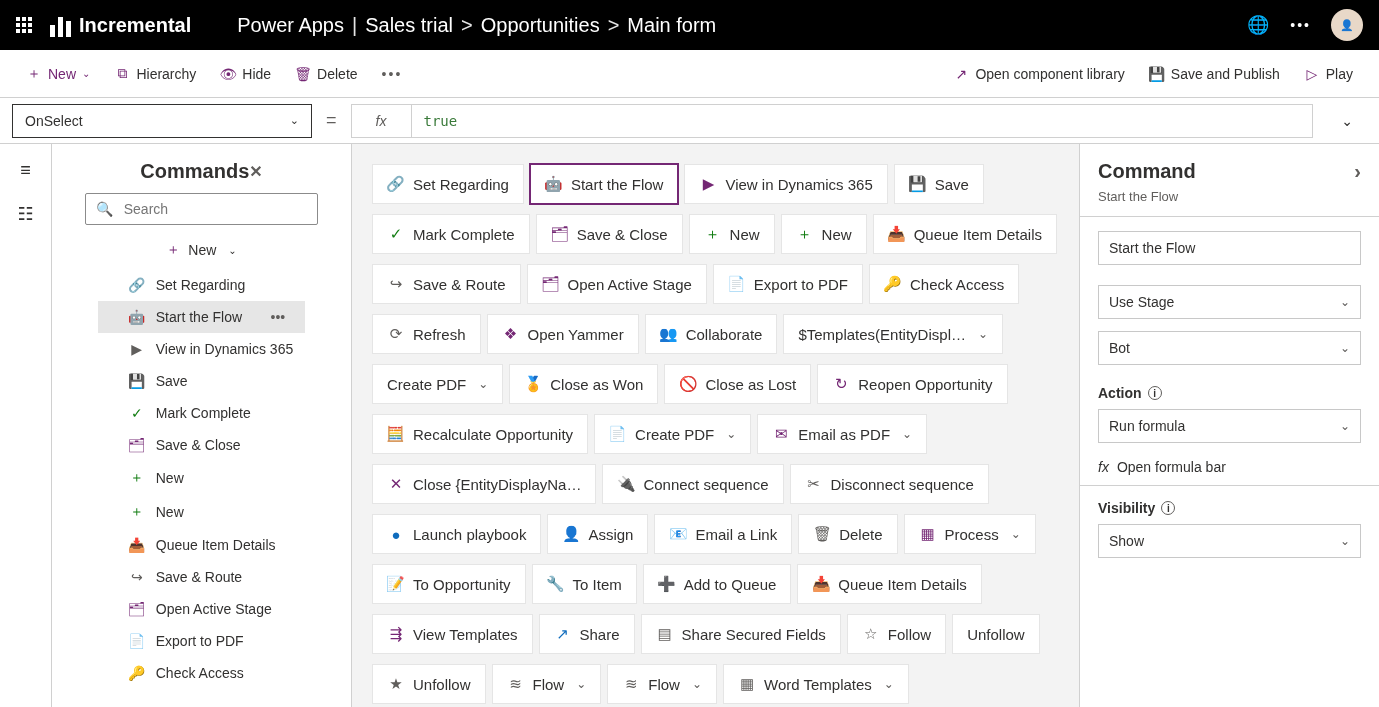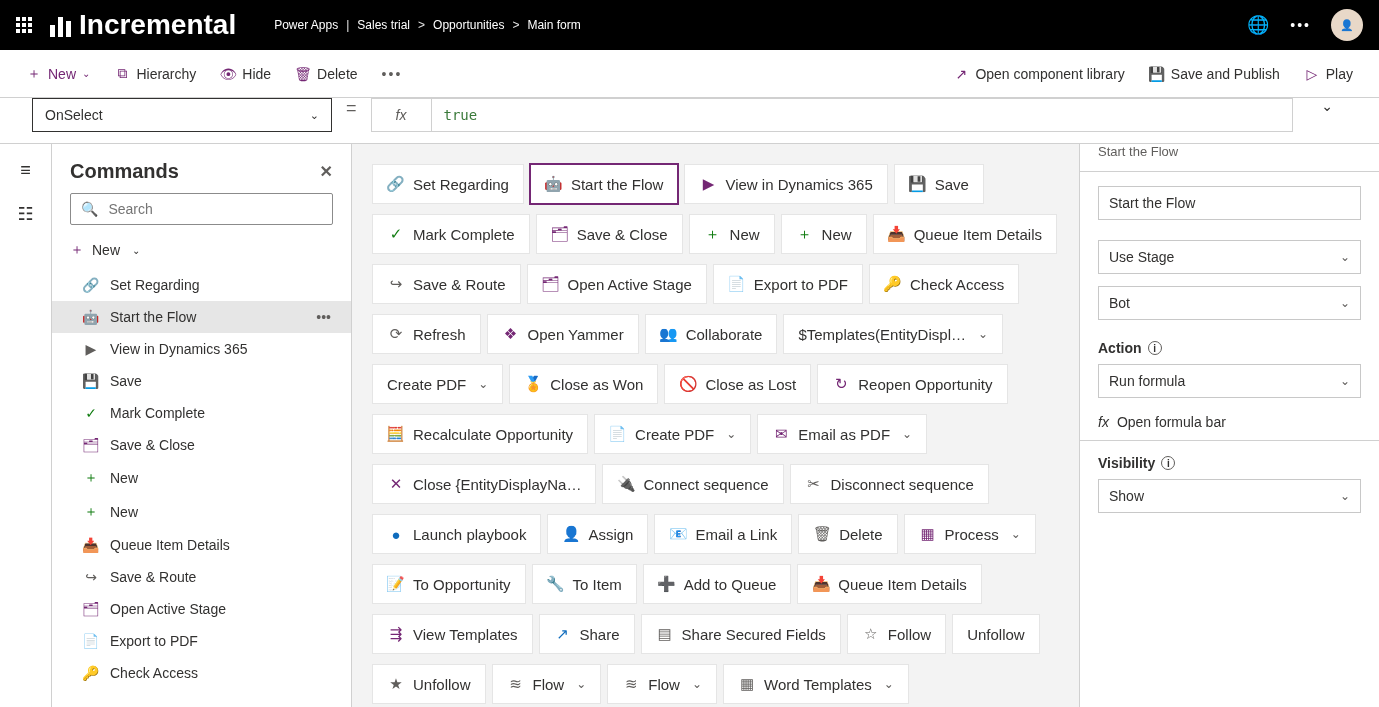--- a/index.html
+++ b/index.html
@@ -30,24 +30,24 @@
     gap: 18px;
   }
   .topbar .waffle {
     font-size: 18px;
     display: grid;
     grid-template-columns: repeat(3, 4px);
     grid-template-rows: repeat(3, 4px);
     gap: 2px;
   }
   .topbar .waffle span { background: #fff; }
-  .brand { display: flex; align-items: center; gap: 8px; font-size: 28px; font-weight: 700; }
+  .brand { display: flex; align-items: center; gap: 8px; font-size: 20px; font-weight: 700; }
   .brand-bars { display: flex; align-items: flex-end; gap: 3px; height: 24px; }
   .brand-bars span { width: 5px; background: #fff; }
-  .breadcrumbs { font-size: 12px; display: flex; align-items: center; gap: 8px; margin-left: 20px; }
+  .breadcrumbs { font-size: 20px; display: flex; align-items: center; gap: 8px; margin-left: 28px; }
   .breadcrumbs .sep { opacity: .9; }
   .topbar-right { margin-left: auto; display: flex; align-items: center; gap: 20px; }
   .avatar { width: 32px; height: 32px; border-radius: 50%; background: #e8d8c8; display:flex; align-items:center; justify-content:center; font-size:11px; color:#6b5840; }
 
   
   .toolbar {
     height: 48px;
     background: #fff;
     border-bottom: 1px solid var(--border);
     display: flex;
@@ -62,22 +62,22 @@
   }
   .tool-btn .ico { width: 16px; height: 16px; display: inline-flex; align-items:center; justify-content:center; }
   .toolbar .spacer { flex: 1; }
 
   
   .formula-row {
     height: 46px;
     background: #fff;
     border-bottom: 1px solid var(--border);
     display: flex;
-    align-items: flex-start;
-    padding: 0 32px;
+    align-items: center;
+    padding: 0 12px;
     gap: 14px;
   }
   .property-select {
     width: 300px; height: 34px; border: 1.5px solid var(--text);
     display: flex; align-items: center; padding: 0 12px;
     justify-content: space-between; background: #fff;
   }
   .equals { font-size: 18px; color: var(--text-light); }
   .fx-box {
     flex: 1; height: 34px; border: 1px solid var(--border);
@@ -92,21 +92,21 @@
 
   .gutter {
     width: 52px; background: #fff; border-right: 1px solid var(--border);
     display:flex; flex-direction:column; align-items:center; padding-top:16px; gap:22px;
   }
   .gutter .g-ico { font-size: 18px; color: var(--text); }
 
   
   .left-panel {
     width: 300px; background: #fff; border-right: 1px solid var(--border);
-    display:flex; flex-direction:column;
+    display:flex; flex-direction:column;align-items:center;
   }
   .panel-header {
     display:flex; align-items:center; justify-content:space-between;
     padding: 16px 18px 10px; font-size: 20px; font-weight:600;
   }
   .panel-header .close-x { font-size: 16px; color: var(--text-light); cursor:pointer; }
   .search-wrap { padding: 0 18px 10px; }
   .search-box {
     display:flex; align-items:center; gap:8px;
     border: 1px solid #8b8b8b; padding: 6px 10px; border-radius: 2px;
@@ -530,20 +530,24 @@
         </div>
         <div class="cmd-chip">
           <span class="ci c-gray">▦</span>
           <span>Word Templates</span>
           <span class="dd">⌄</span>
         </div>
       </div>
     </div>
 
   <div class="right-panel">
+    <div class="rp-head">
+      <span>Command</span>
+      <span style="color:var(--text-light)">›</span>
+    </div>
     <div class="rp-sub">Start the Flow</div>
 
     <div class="rp-section">
       <div class="rp-input">
         <span>Start the Flow</span>
       </div>
     </div>
 
     <div class="rp-section">
       <div class="rp-select" style="margin-bottom:12px">

